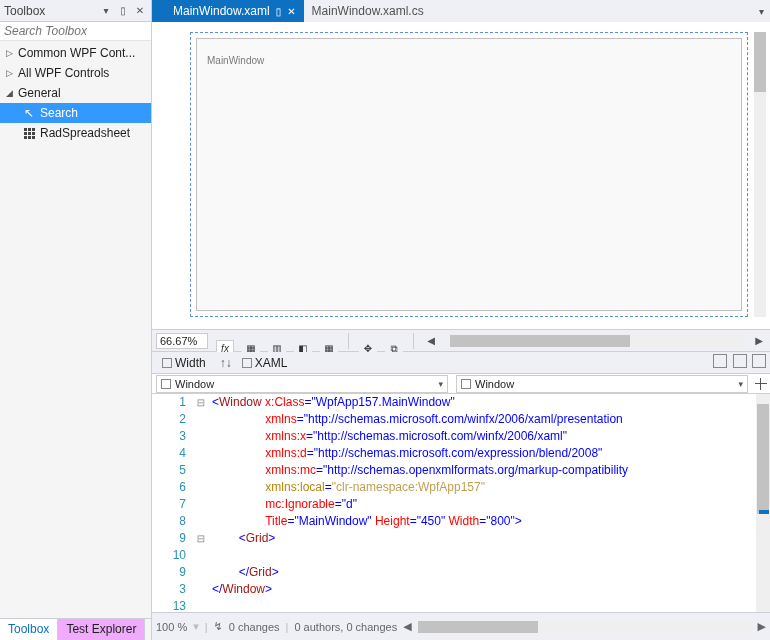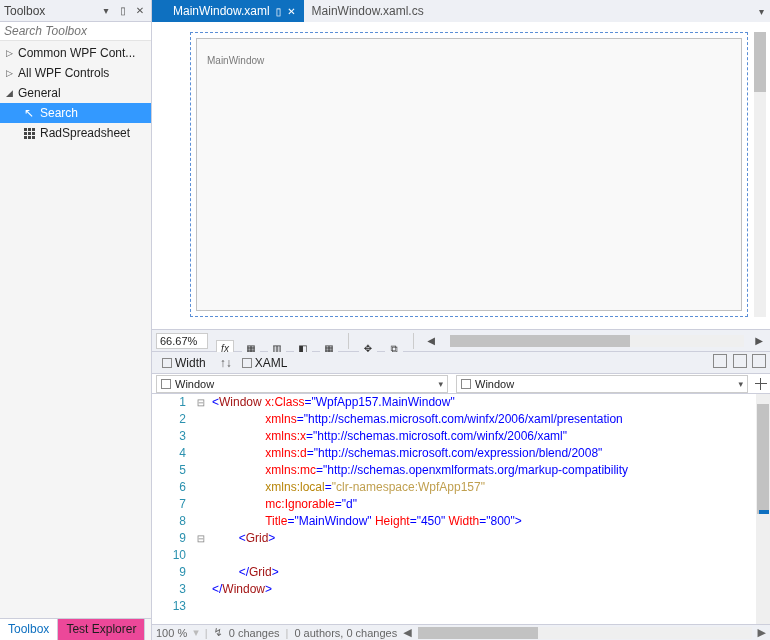--- a/index.html
+++ b/index.html
@@ -21,21 +21,21 @@
 .tree-node { display: flex; align-items: center; height: 20px; padding-left: 6px; color: #1e1e1e; cursor: default; }
 .tree-node.level2 { padding-left: 22px; }
 .tree-node.sel { background: #3399ff; color: #fff; }
 .arrow { width: 10px; display: inline-block; font-size: 9px; color: #555; margin-right: 2px; }
 .tool-icon { width: 14px; height: 14px; margin-right: 4px; display: inline-flex; align-items: center; justify-content: center; }
 .icon-pointer { font-size: 12px; }
 .icon-grid { display: grid; grid-template-columns: repeat(3,3px); grid-template-rows: repeat(3,3px); gap: 1px; }
 .icon-grid i { background: #444; }
 
 .sidebar-tabs { display: flex; border-top: 1px solid #cccedb; height: 22px; }
-.sidebar-tab { padding: 3px 8px; font-size: 12px; border-right: 1px solid #cccedb; background: #ec4899; }
+.sidebar-tab { padding: 3px 8px; font-size: 12px; border-right: 1px solid #cccedb; background: #f0abfc; }
 .sidebar-tab.active { background: #fff; color: #0e70c0; }
 
 
 .editor { flex: 1; display: flex; flex-direction: column; background: #fff; min-width: 0; }
 
 .tabbar { display: flex; align-items: center; height: 22px; background: #eef0f5; }
 .file-tab { display: flex; align-items: center; height: 22px; padding: 0 8px; font-size: 12px; border-right: 0; }
 .file-tab.active { background: #0e70c0; color: #fff; padding-left: 21px; }
 .file-tab.inactive { background: #eef0f5; color: #525252; }
 .file-tab .pin, .file-tab .close { margin-left: 6px; font-size: 10px; }
@@ -90,21 +90,21 @@
 .t-elem { color: #a31515; }   
 .t-attr { color: #ff0000; margin-top: 16px; }   
 .t-val  { color: #0000ff; }   
 .t-attr2{ color: #b8860b; }   
 .t-val2 { color: #c0a050; }
 .code-vscroll { width: 14px; background: #efefef; position: relative; }
 .code-vscroll .thumb { position: absolute; top: 10px; left: 1px; right: 1px; height: 110px; background: #c2c2c2; }
 .blue-mark { position: absolute; right: 1px; top: 116px; width: 10px; height: 4px; background: #0e70c0; }
 
 
-.footer { display: flex; align-items: center; height: 16px; background: #eef0f5; border-top: 1px solid #cccedb; font-size: 11px; color: #666; padding: 0 4px; gap: 6px; }
+.footer { display: flex; align-items: center; height: 28px; background: #eef0f5; border-top: 1px solid #cccedb; font-size: 11px; color: #666; padding: 0 4px; gap: 6px; }
 .footer .sep { color: #bbb; }
 .footer .hscroll { flex: 1; height: 12px; background: #efefef; position: relative; }
 .footer .hscroll .thumb { position: absolute; left: 0; top: 0; bottom: 0; width: 120px; background: #c2c2c2; }
 </style>
 </head>
 <body>
 
 <div class="root">
 
   <div class="sidebar">

